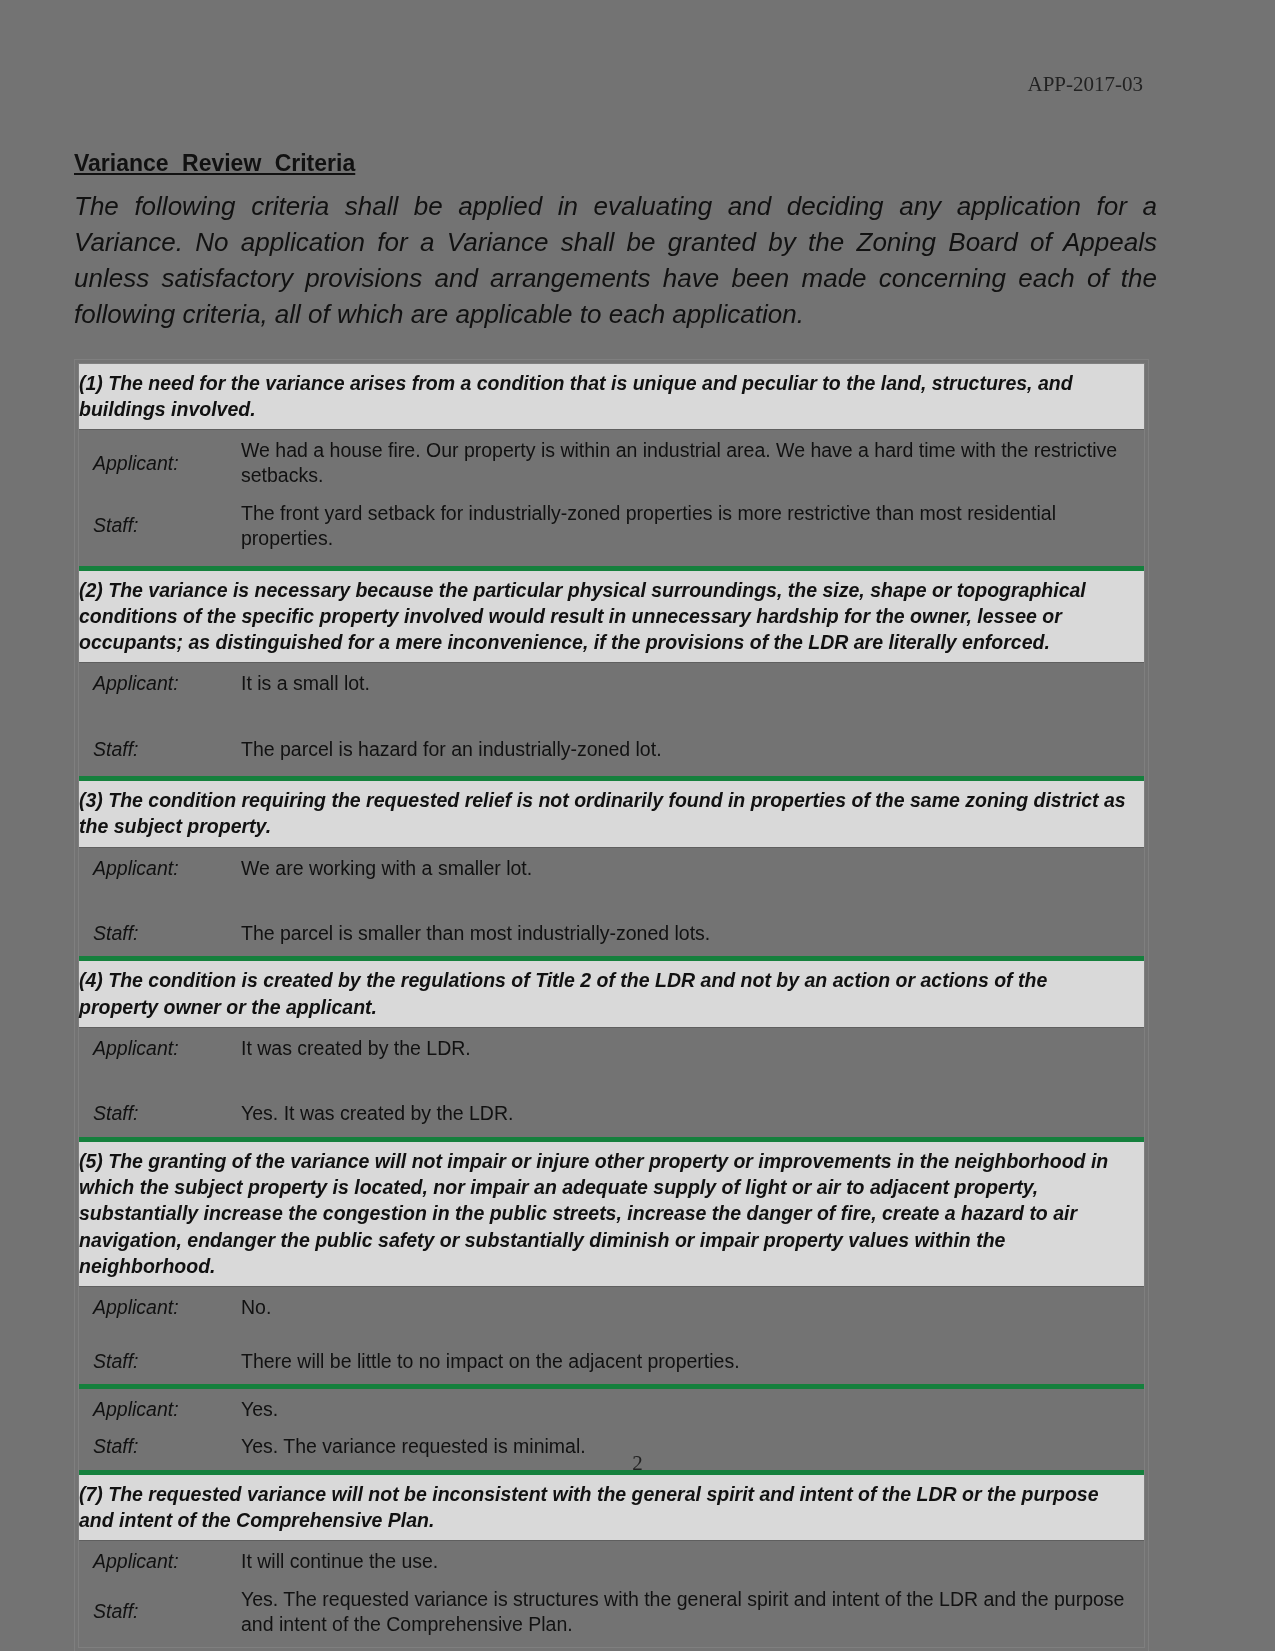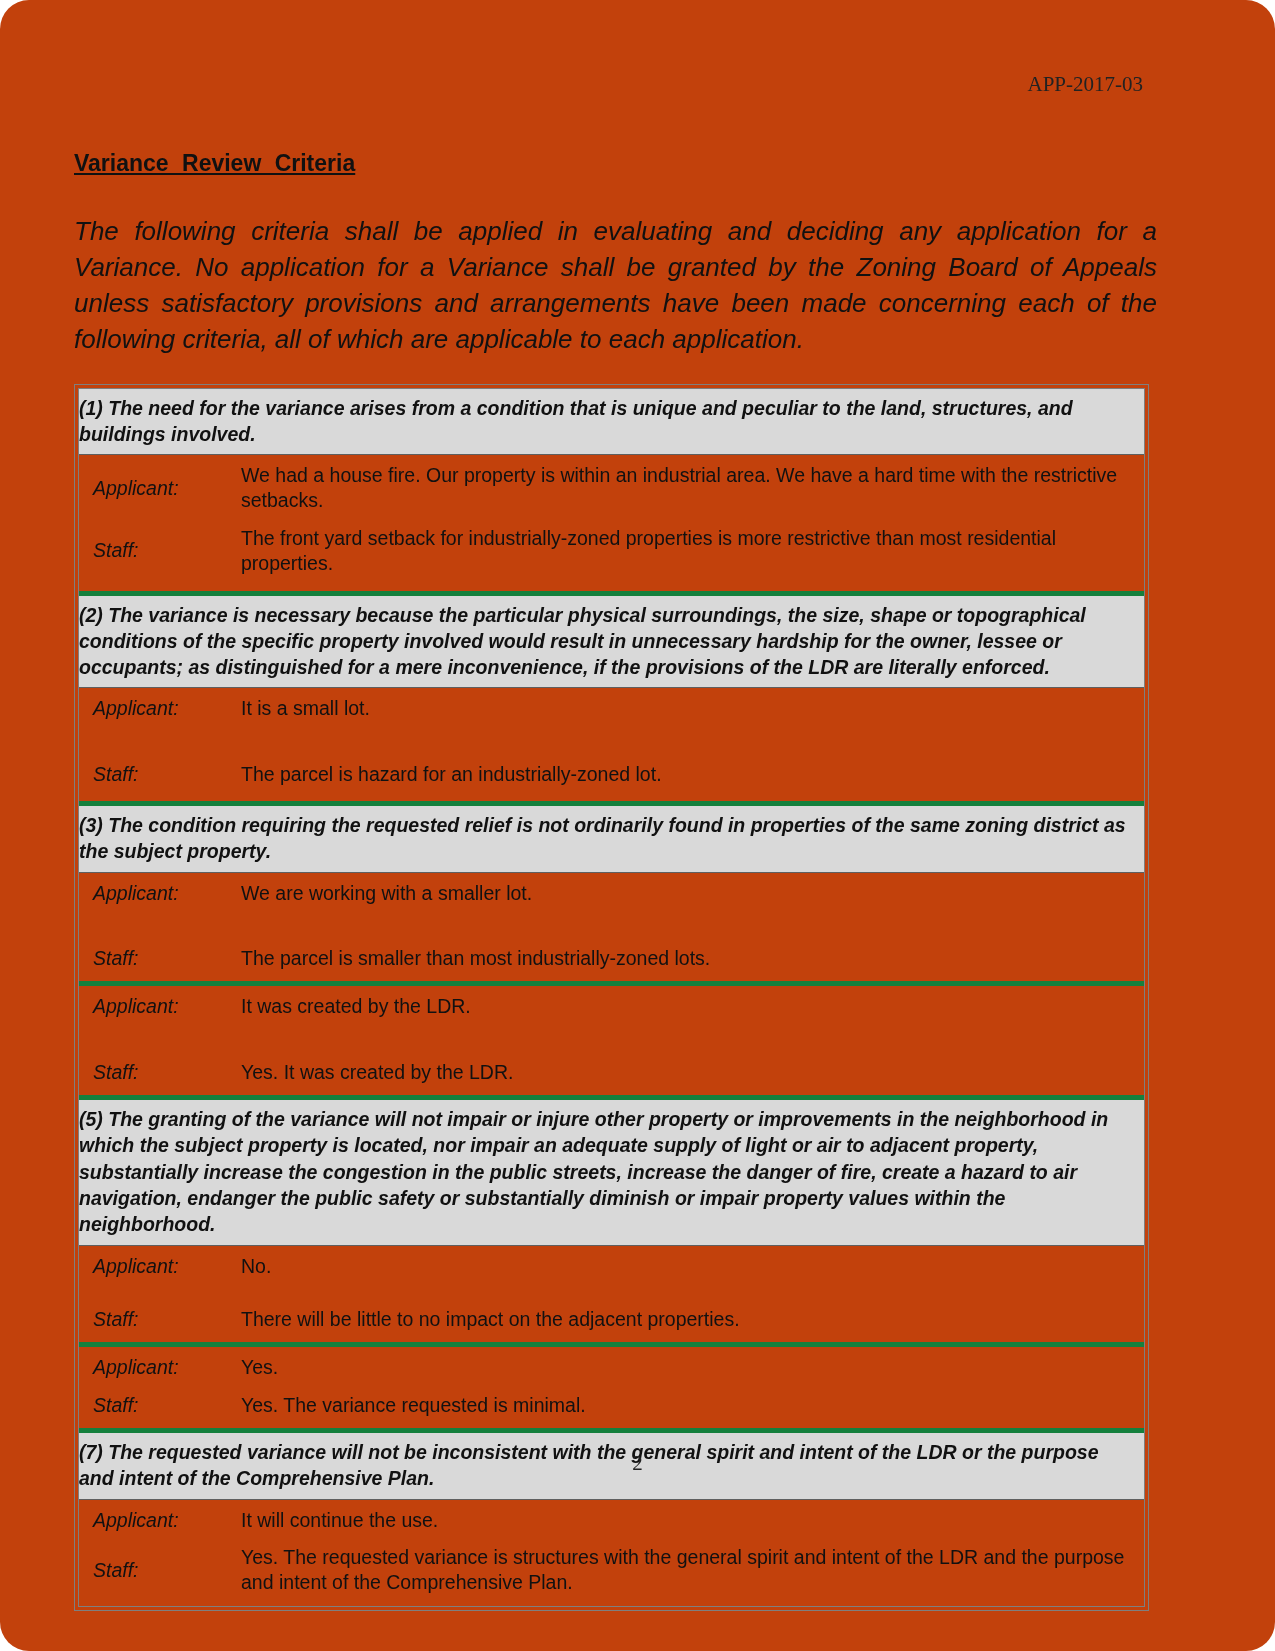--- a/index.html
+++ b/index.html
@@ -7,43 +7,42 @@
   body {
     width: 1275px;
     height: 1651px;
     position: relative;
     font-family: "Liberation Sans", sans-serif;
     color: #1a1a1a;
   }
   .page {
     position: absolute;
     inset: 0;
-    background: #c2410c;
-    border-radius: 29px;
+    background: #737373;
   }
   .doc-number {
     position: absolute;
     top: 72px;
     right: 132px;
     font-family: "Liberation Serif", serif;
     font-size: 21px;
     color: #222;
   }
   .content {
     position: absolute;
     left: 74px;
     right: 118px;
     top: 150px;
   }
   .page-title {
     font-size: 23px;
     font-weight: bold;
     text-decoration: underline;
     word-spacing: 7px;
-    margin-bottom: 37px;
+    margin-bottom: 12px;
     color: #111;
   }
   .intro {
     font-size: 26px;
     font-style: italic;
     line-height: 1.38;
     text-align: justify;
     margin-bottom: 26px;
     color: #111;
   }
@@ -149,20 +148,21 @@
             <div class="resp-label">Applicant:</div>
             <div class="resp-text">We are working with a smaller lot.</div>
           </div>
           <div class="resp-row row-bot-sm">
             <div class="resp-label">Staff:</div>
             <div class="resp-text">The parcel is smaller than most industrially-zoned lots.</div>
           </div>
         </section>
 
         <section class="criterion">
+          <div class="criterion-header">(4)    The condition is created by the regulations of Title 2 of the LDR and not by an action or actions of the property owner or the applicant.</div>
           <div class="resp-row row-top-sm row-gap-lg">
             <div class="resp-label">Applicant:</div>
             <div class="resp-text">It was created by the LDR.</div>
           </div>
           <div class="resp-row row-bot-sm">
             <div class="resp-label">Staff:</div>
             <div class="resp-text">Yes. It was created by the LDR.</div>
           </div>
         </section>
 

